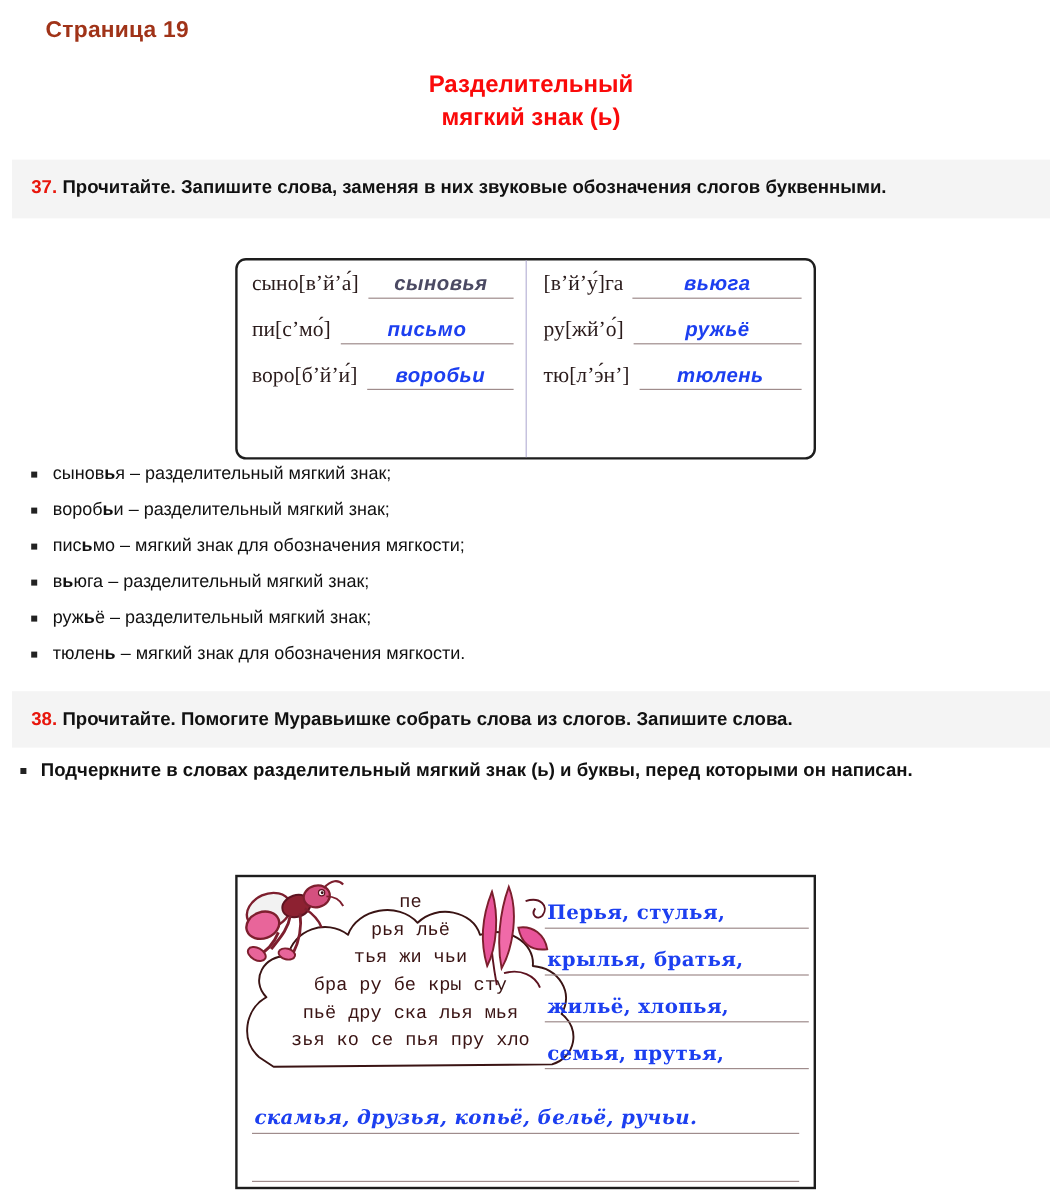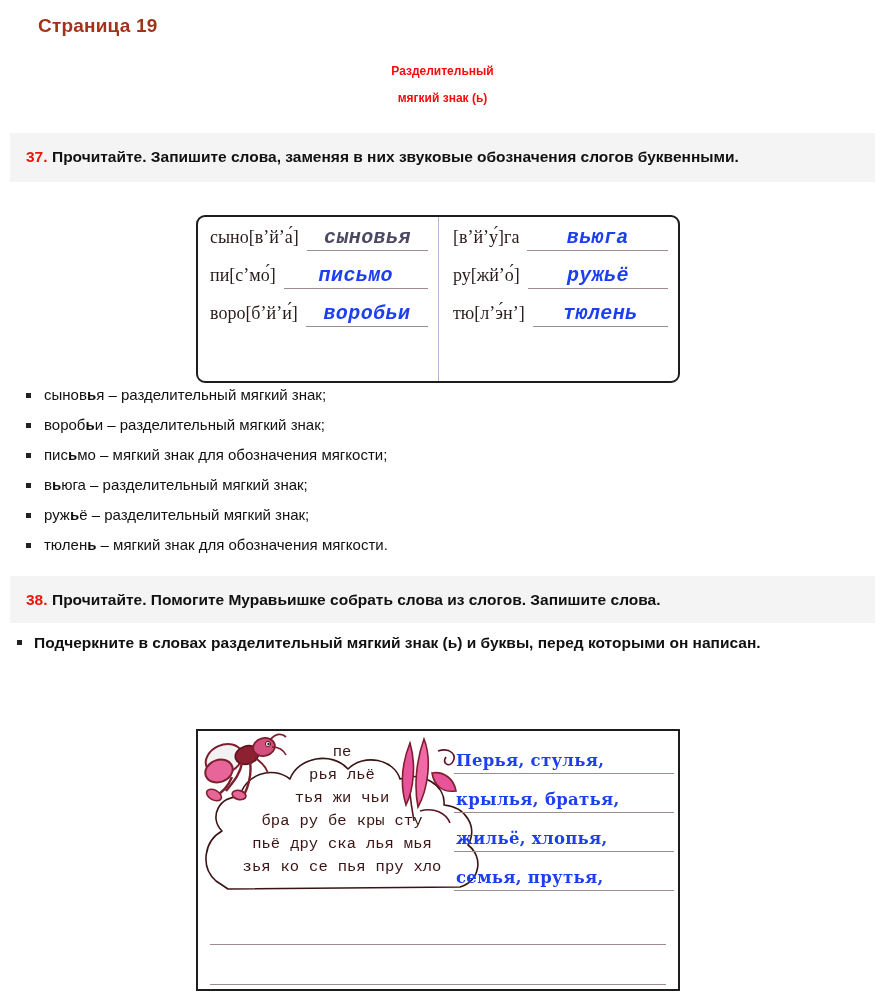--- a/index.html
+++ b/index.html
@@ -31,21 +31,21 @@
   .title-block {
     position: absolute;
     left: 0;
     top: 58px;
     width: 885px;
     text-align: center;
   }
   .title-line {
     color: #fa0a0a;
     font-weight: bold;
-    font-size: 12px;
+    font-size: 20px;
     line-height: 27px;
   }
 
   
   .task-band {
     position: absolute;
     left: 10px;
     width: 865px;
     background: #f4f4f4;
     box-sizing: border-box;
@@ -153,24 +153,24 @@
     white-space: nowrap;
   }
   .answer-slot {
     flex: 1;
     margin-left: 8px;
     border-bottom: 1px solid #9f8c8c;
     text-align: center;
     padding-bottom: 1px;
   }
   .hand {
-    font-family: Liberation Mono, monospace;
+    font-family: Liberation Sans, sans-serif;
     font-style: italic;
     font-weight: bold;
-    font-size: 20px;
+    font-size: 17px;
     color: #1c3ff0;
     letter-spacing: .4px;
   }
   .hand.faded { color: #4b4a63; }
 
   
   .fig38 {
     position: absolute;
     left: 196px;
     top: 729px;
@@ -420,20 +420,21 @@
       <span class="txt">жильё, хлопья,</span>
     </div>
     <div class="ans-line">
       <span class="rule"></span>
       <span class="txt">семья, прутья,</span>
     </div>
   </div>
 
   <div class="wide-line l5">
     <span class="rule"></span>
+    <span class="txt">скамья, друзья, копьё, бельё, ручьи.</span>
   </div>
 
   <div class="wide-line l6">
     <span class="rule"></span>
     <span class="txt"></span>
   </div>
 
 </div>
 
 </body></html>

